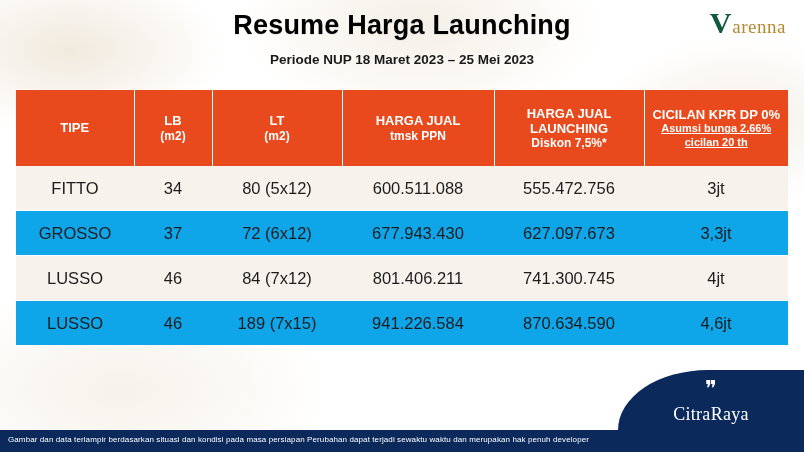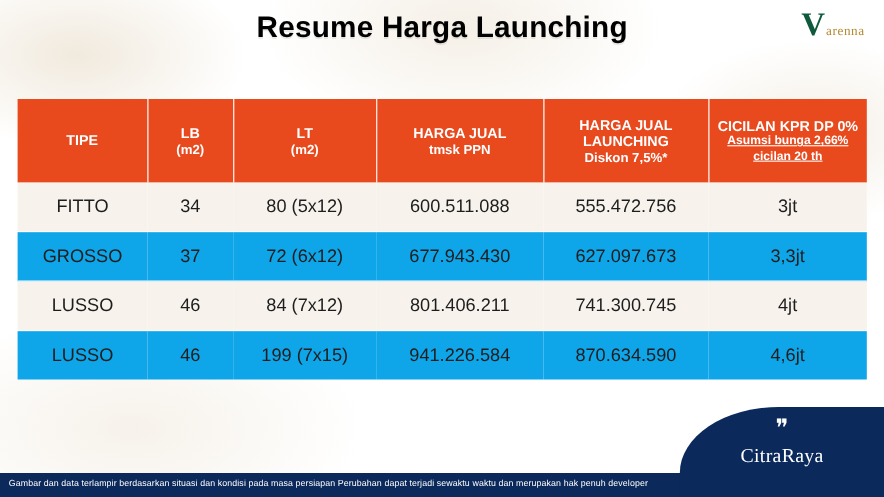--- a/index.html
+++ b/index.html
@@ -68,21 +68,21 @@
     color: #b4892f;
   }
   .brand-logo .v-mark {
     font-size: 30px;
     font-weight: bold;
     font-family: "Liberation Serif", serif;
     color: #0f5a3c;
     line-height: 1;
   }
   .brand-logo .brand-text {
-    font-size: 12px;
+    font-size: 19px;
     font-family: "Liberation Serif", serif;
     color: #b4892f;
     letter-spacing: 0.5px;
     margin-left: 1px;
   }
 
   
   .price-table {
     position: absolute;
     top: 90px;
@@ -209,20 +209,21 @@
   }
 </style>
 </head>
 <body>
 
 <div id="slide">
 
   <div class="bg-texture"></div>
 
   <div class="title">Resume Harga Launching</div>
+  <div class="subtitle">Periode NUP 18 Maret 2023 – 25 Mei 2023</div>
 
   <div class="brand-logo">
     <span class="v-mark">V</span>
     <span class="brand-text">arenna</span>
   </div>
 
   <table class="price-table">
     <colgroup>
       <col class="col-tipe">
       <col class="col-lb">
@@ -279,21 +280,21 @@
         <td>LUSSO</td>
         <td>46</td>
         <td>84 (7x12)</td>
         <td>801.406.211</td>
         <td>741.300.745</td>
         <td>4jt</td>
       </tr>
       <tr class="even">
         <td>LUSSO</td>
         <td>46</td>
-        <td>199 (7x15)</td>
+        <td>189 (7x15)</td>
         <td>941.226.584</td>
         <td>870.634.590</td>
         <td>4,6jt</td>
       </tr>
     </tbody>
   </table>
 
 
   <div class="bottom-band">
     <div class="disclaimer">Gambar dan data terlampir berdasarkan situasi dan kondisi pada masa persiapan Perubahan dapat terjadi sewaktu waktu dan merupakan hak penuh developer</div>

